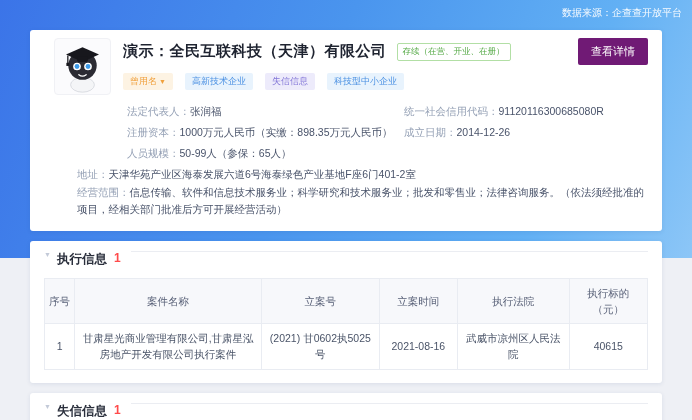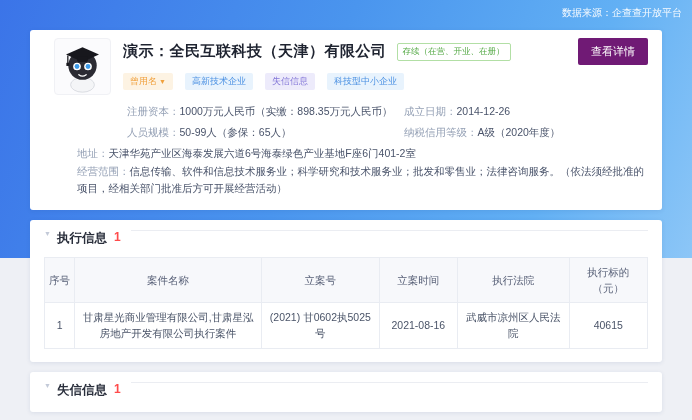--- a/index.html
+++ b/index.html
@@ -115,32 +115,37 @@
           <span class="tag tag-purple">失信信息</span>
           <span class="tag tag-blue">科技型中小企业</span>
         </div>
       </div>
     </div>
 
     <div class="details">
       <div class="details-grid">
         <div class="dgrid-row">
           <div class="field">
+            <span class="flabel">法定代表人：</span><span class="fvalue">张润福</span>
+          </div>
+          <div class="field">
+            <span class="flabel">统一社会信用代码：</span><span class="fvalue">91120116300685080R</span>
+          </div>
+        </div>
+        <div class="dgrid-row">
+          <div class="field">
             <span class="flabel">注册资本：</span><span class="fvalue">1000万元人民币（实缴：898.35万元人民币）</span>
           </div>
           <div class="field">
             <span class="flabel">成立日期：</span><span class="fvalue">2014-12-26</span>
           </div>
         </div>
         <div class="dgrid-row">
           <div class="field">
             <span class="flabel">人员规模：</span><span class="fvalue">50-99人（参保：65人）</span>
-          </div>
-          <div class="field">
-            <span class="flabel">纳税信用等级：</span><span class="fvalue">A级（2020年度）</span>
           </div>
         </div>
       </div>
       <div class="addr-block">
         <div class="addr-row">
           <span class="flabel">地址：</span><span class="fvalue">天津华苑产业区海泰发展六道6号海泰绿色产业基地F座6门401-2室</span>
         </div>
         <div class="addr-row">
           <span class="flabel">经营范围：</span><span class="fvalue">信息传输、软件和信息技术服务业；科学研究和技术服务业；批发和零售业；法律咨询服务。（依法须经批准的项目，经相关部门批准后方可开展经营活动）</span>
         </div>

